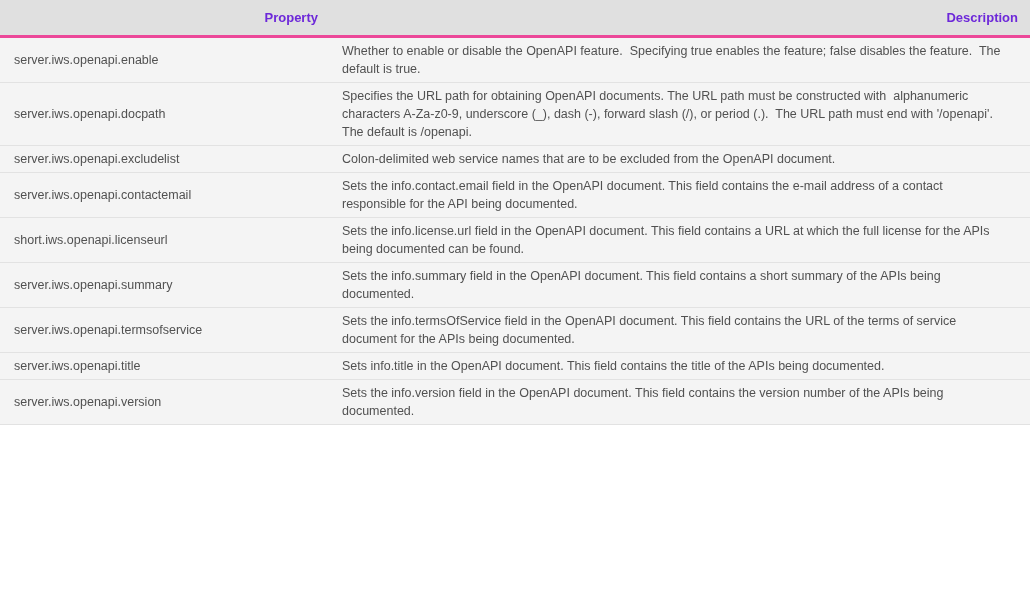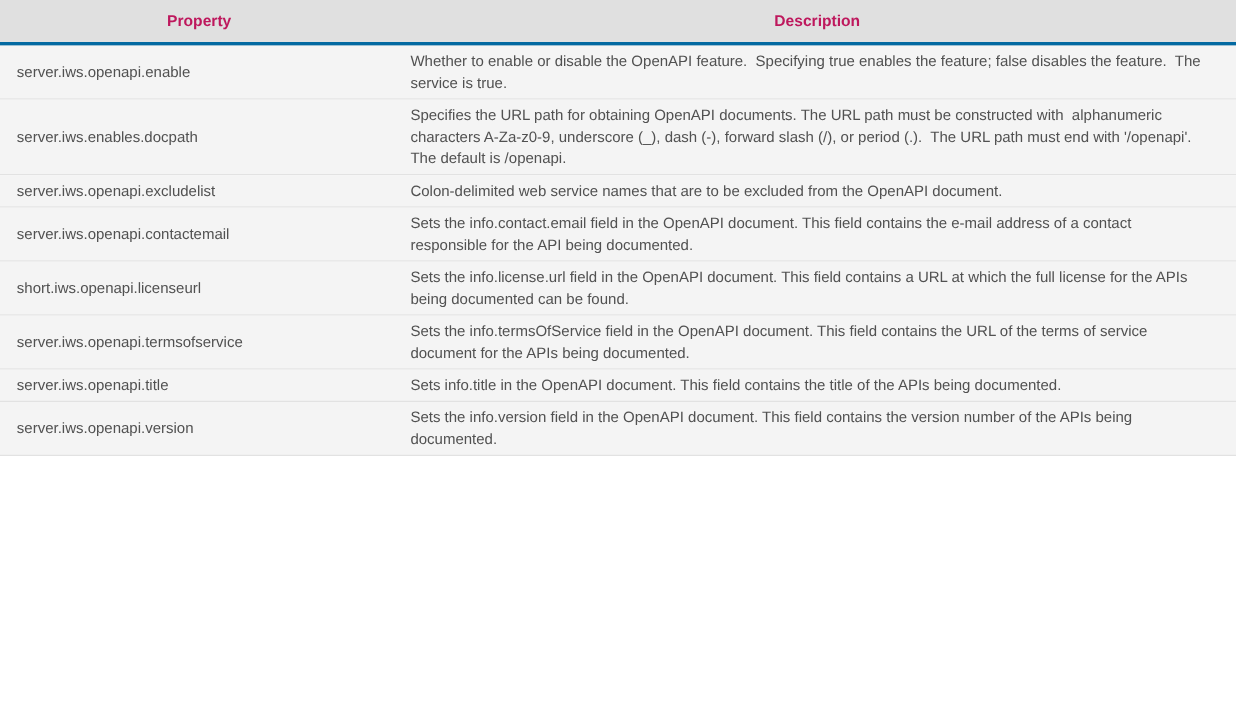--- a/index.html
+++ b/index.html
@@ -17,28 +17,28 @@
     width: 1030px;
     border-collapse: separate;
     border-spacing: 0;
     table-layout: fixed;
   }
   col.c-prop { width: 330px; }
   col.c-desc { width: 700px; }
 
   thead th {
     background: #e0e0e0;
-    color: #be185d;
+    color: #6d28d9;
     font-size: 13px;
     font-weight: bold;
-    text-align: center;
+    text-align: right;
     vertical-align: middle;
     height: 38px;
     padding: 4px 12px 4px 14px;
-    border-bottom: 3px solid #0369a1;
+    border-bottom: 3px solid #ec4899;
   }
   tbody td {
     background: #f4f4f4;
     color: #515151;
     font-size: 12.5px;
     line-height: 18px;
     vertical-align: middle;
     border-bottom: 1px solid #e2e2e2;
   }
   tbody td.prop {
@@ -61,37 +61,41 @@
     </colgroup>
     <thead>
       <tr>
         <th>Property</th>
         <th>Description</th>
       </tr>
     </thead>
     <tbody>
         <tr>
           <td class="prop">server.iws.openapi.enable</td>
-          <td class="desc">Whether to enable or disable the OpenAPI feature.  Specifying true enables the feature; false disables the feature.  The service is true.</td>
+          <td class="desc">Whether to enable or disable the OpenAPI feature.  Specifying true enables the feature; false disables the feature.  The default is true.</td>
         </tr>
         <tr>
-          <td class="prop">server.iws.enables.docpath</td>
+          <td class="prop">server.iws.openapi.docpath</td>
           <td class="desc">Specifies the URL path for obtaining OpenAPI documents. The URL path must be constructed with  alphanumeric characters A-Za-z0-9, underscore (_), dash (-), forward slash (/), or period (.).  The URL path must end with '/openapi'. The default is /openapi.</td>
         </tr>
         <tr>
           <td class="prop">server.iws.openapi.excludelist</td>
           <td class="desc">Colon-delimited web service names that are to be excluded from the OpenAPI document.</td>
         </tr>
         <tr>
           <td class="prop">server.iws.openapi.contactemail</td>
           <td class="desc">Sets the info.contact.email field in the OpenAPI document. This field contains the e-mail address of a contact responsible for the API being documented.</td>
         </tr>
         <tr>
           <td class="prop">short.iws.openapi.licenseurl</td>
           <td class="desc">Sets the info.license.url field in the OpenAPI document. This field contains a URL at which the full license for the APIs being documented can be found.</td>
+        </tr>
+        <tr>
+          <td class="prop">server.iws.openapi.summary</td>
+          <td class="desc">Sets the info.summary field in the OpenAPI document. This field contains a short summary of the APIs being documented.</td>
         </tr>
         <tr>
           <td class="prop">server.iws.openapi.termsofservice</td>
           <td class="desc">Sets the info.termsOfService field in the OpenAPI document. This field contains the URL of the terms of service document for the APIs being documented.</td>
         </tr>
         <tr>
           <td class="prop">server.iws.openapi.title</td>
           <td class="desc">Sets info.title in the OpenAPI document. This field contains the title of the APIs being documented.</td>
         </tr>
         <tr>

